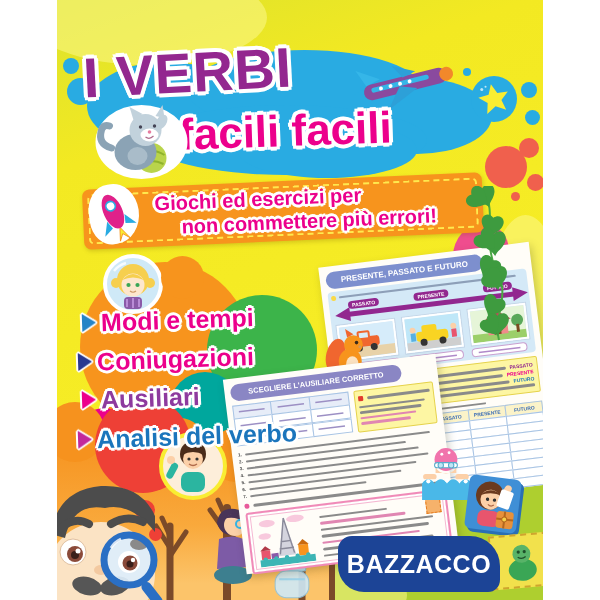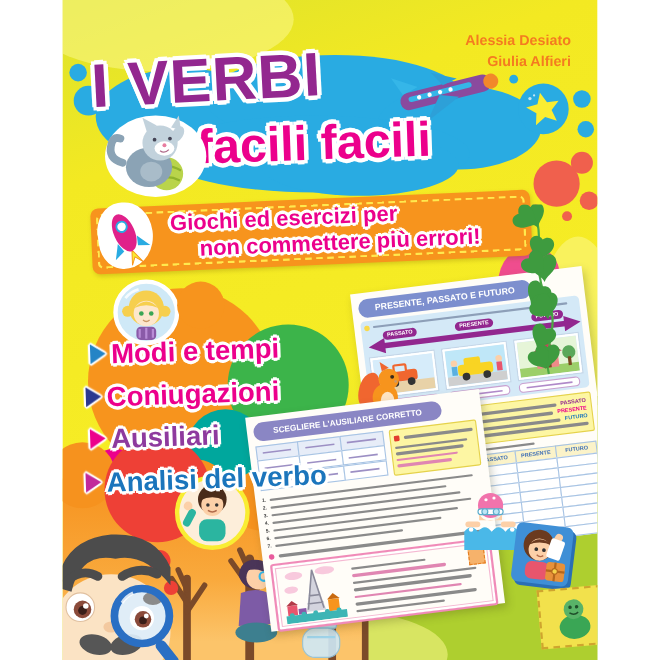--- a/index.html
+++ b/index.html
@@ -128,24 +128,20 @@
     <span class="dotb" style="left:50px;top:8px;width:16px;height:16px;"></span>
     <span class="dotb" style="left:54px;top:36px;width:15px;height:15px;"></span>
     <span class="dotb" style="left:-8px;top:-6px;width:8px;height:8px;"></span>
     <svg style="position:absolute;left:7px;top:9px;" width="32" height="32" viewBox="0 0 34 34">
       <polygon points="17,1 21.7,11.5 33,12.3 24.5,19.8 27.3,31 17,25 6.7,31 9.5,19.8 1,12.3 12.3,11.5" fill="#f9ed32" transform="rotate(-12 17 17)"></polygon>
       <circle cx="4" cy="7" r="1.6" fill="#bfe6f7"></circle>
           <circle cx="8" cy="4" r="1.1" fill="#bfe6f7"></circle>
     </svg>
   </div>
 
-  <div class="abs authors" style="z-index:7;">
-    <div>Alessia Desiato</div>
-    <div>Giulia Alfieri</div>
-  </div>
 
   <h1 class="abs title owb" style="z-index:6;">I VERBI</h1>
 
   <svg class="abs" style="left:298px;top:52px;width:108px;height:62px;z-index:6;" viewBox="0 0 110 60">
     <g transform="rotate(-14 55 30)">
       <path d="M12,23 L5,5 L27,19 Z" fill="#35b6e8"></path>
       <rect x="8" y="22" width="86" height="16" rx="8" fill="#8a4a9e"></rect>
       <path d="M45,31 L28,52 L62,37 Z" fill="#2da0d8"></path>
       <path d="M50,23 L42,9 L64,20 Z" fill="#2da0d8"></path>
       <rect x="16" y="26" width="60" height="5" rx="2.5" fill="#35b6e8"></rect>
@@ -568,15 +564,18 @@
   <div class="abs stamp-card">
     <svg width="56" height="50" viewBox="0 0 56 50">
       <ellipse cx="30" cy="34" rx="14" ry="11" fill="#3aa655"></ellipse>
       <circle cx="30" cy="18" r="9" fill="#58b368"></circle>
       <circle cx="27" cy="16" r="1.6" fill="#1f4f2a"></circle>
           <circle cx="33" cy="16" r="1.6" fill="#1f4f2a"></circle>
       <path d="M26,21 Q30,24 34,21" stroke="#1f4f2a" stroke-width="1.3" fill="none"></path>
     </svg>
   </div>
 
+  <div class="abs logo">
+    <span>BAZZACCO</span>
+  </div>
 
  </div>
 </div>
 
 </body></html>

